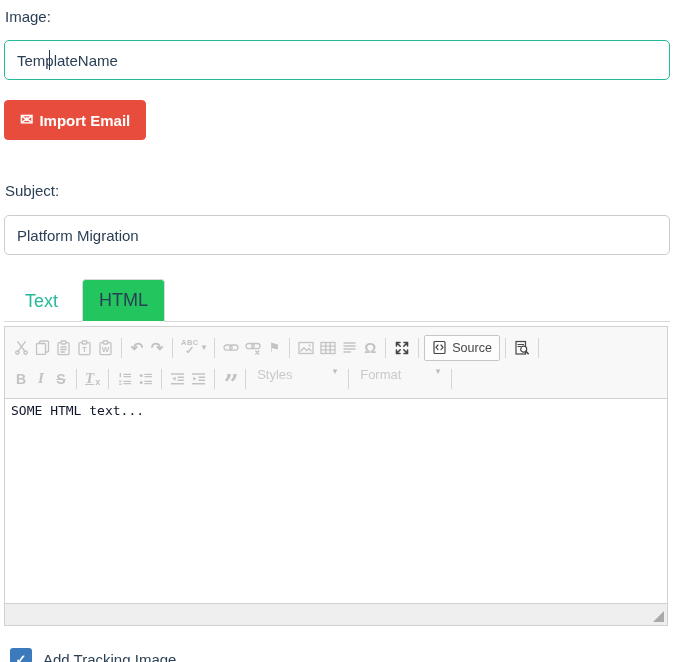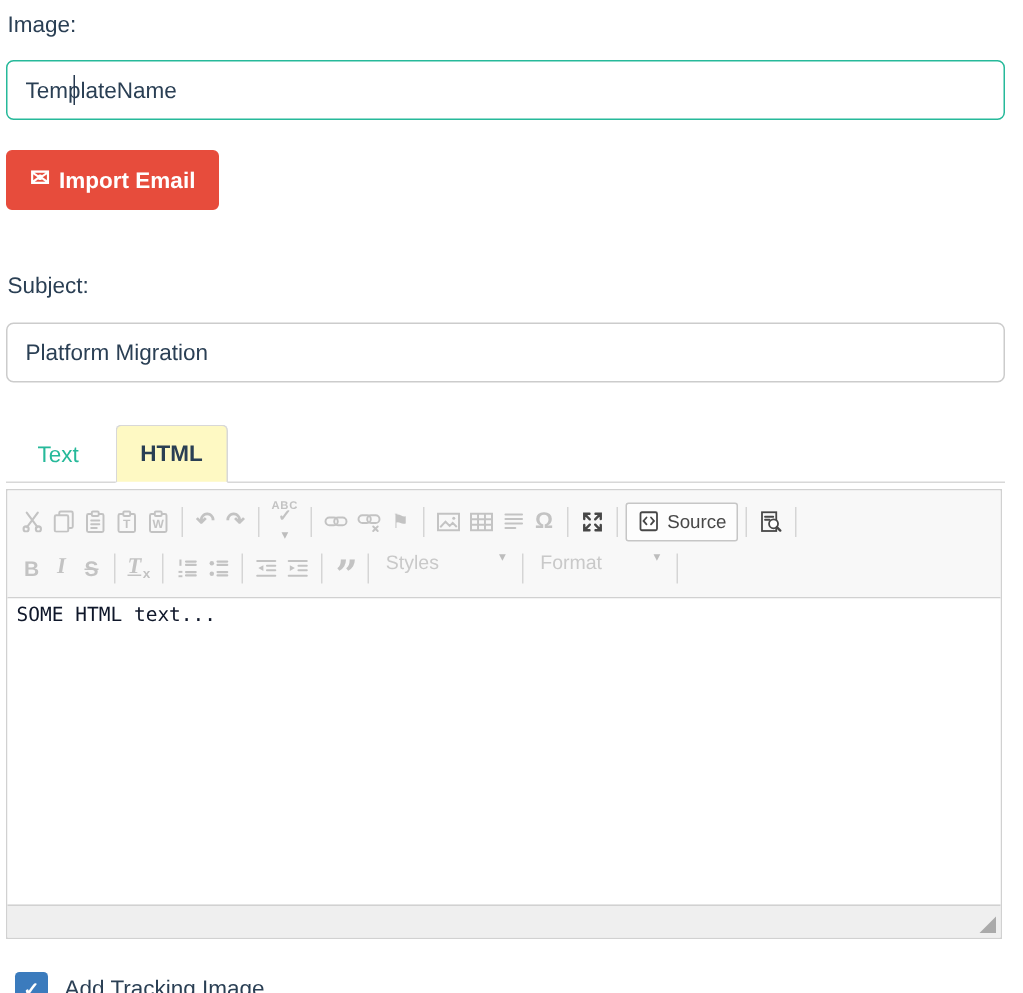--- a/index.html
+++ b/index.html
@@ -21,38 +21,38 @@
     display:inline-flex; align-items:center; gap:6px; cursor:pointer;
     font-family:"Liberation Sans",sans-serif; }
   .btn-import .env { font-size:16px; font-weight:bold; line-height:1; }
 
   .subject-label { display:block; margin-top:42px; }
   .subject-input { margin-top:16px; }
 
   
   .tabs { margin-top:24px; width:666px; border-bottom:1px solid #d8d8d8;
     display:flex; align-items:flex-end; height:43px; }
-  .tab { font-size:15px; padding:10px 16px; cursor:pointer; margin-bottom:-1px; }
+  .tab { font-size:18px; padding:10px 16px; cursor:pointer; margin-bottom:-1px; }
   .tab.inactive { color:#26b99a; margin-left:5px; }
-  .tab.active { color:#2a3f54; font-weight:700; background:#fef9c3;
+  .tab.active { color:#2a3f54; font-weight:400; background:#22c55e;
     border:1px solid #d8d8d8; border-bottom:1px solid #fff; border-radius:4px 4px 0 0;
     margin-left:8px; }
 
   
   .editor { margin-top:4px; width:664px; border:1px solid #d1d1d1; background:#fff; }
   .toolbar { background:#f8f8f8; border-bottom:1px solid #d1d1d1; padding:5px 6px 4px 6px; }
   .tb-row { display:flex; align-items:center; height:31px; }
   .tb-btn { display:inline-flex; align-items:center; justify-content:center;
     min-width:20px; height:24px; padding:0 3px; color:#c3c3c3; cursor:default; position:relative; }
   .tb-btn svg { display:block; }
   .sep { width:1px; height:20px; background:#d5d5d5; margin:0 5px; }
   .glyph15 { font-size:15px; font-weight:bold; line-height:1; }
   .glyph13 { font-size:13px; line-height:1; }
 
-  .spell { display:inline-flex; align-items:center; gap:3px;flex-direction:column; }
+  .spell { display:inline-flex; align-items:center; gap:3px; }
   .spell-stack { display:flex; flex-direction:column; align-items:center; }
   .spell-abc { font-size:7.5px; font-weight:bold; letter-spacing:.5px; line-height:6px; }
   .spell-check { font-size:11px; font-weight:bold; line-height:9px; }
   .dd-caret { font-size:9px; color:#bdbdbd; line-height:1; }
 
   .src-btn { display:inline-flex; align-items:center; gap:5px; border:1px solid #c6c6c6;
     background:#fdfdfd; border-radius:2px; padding:3px 7px; color:#474747; font-size:12.5px;
     height:26px; cursor:pointer; }
 
   .letter-overlay { position:absolute; left:50%; top:60%; transform:translate(-50%,-50%);

